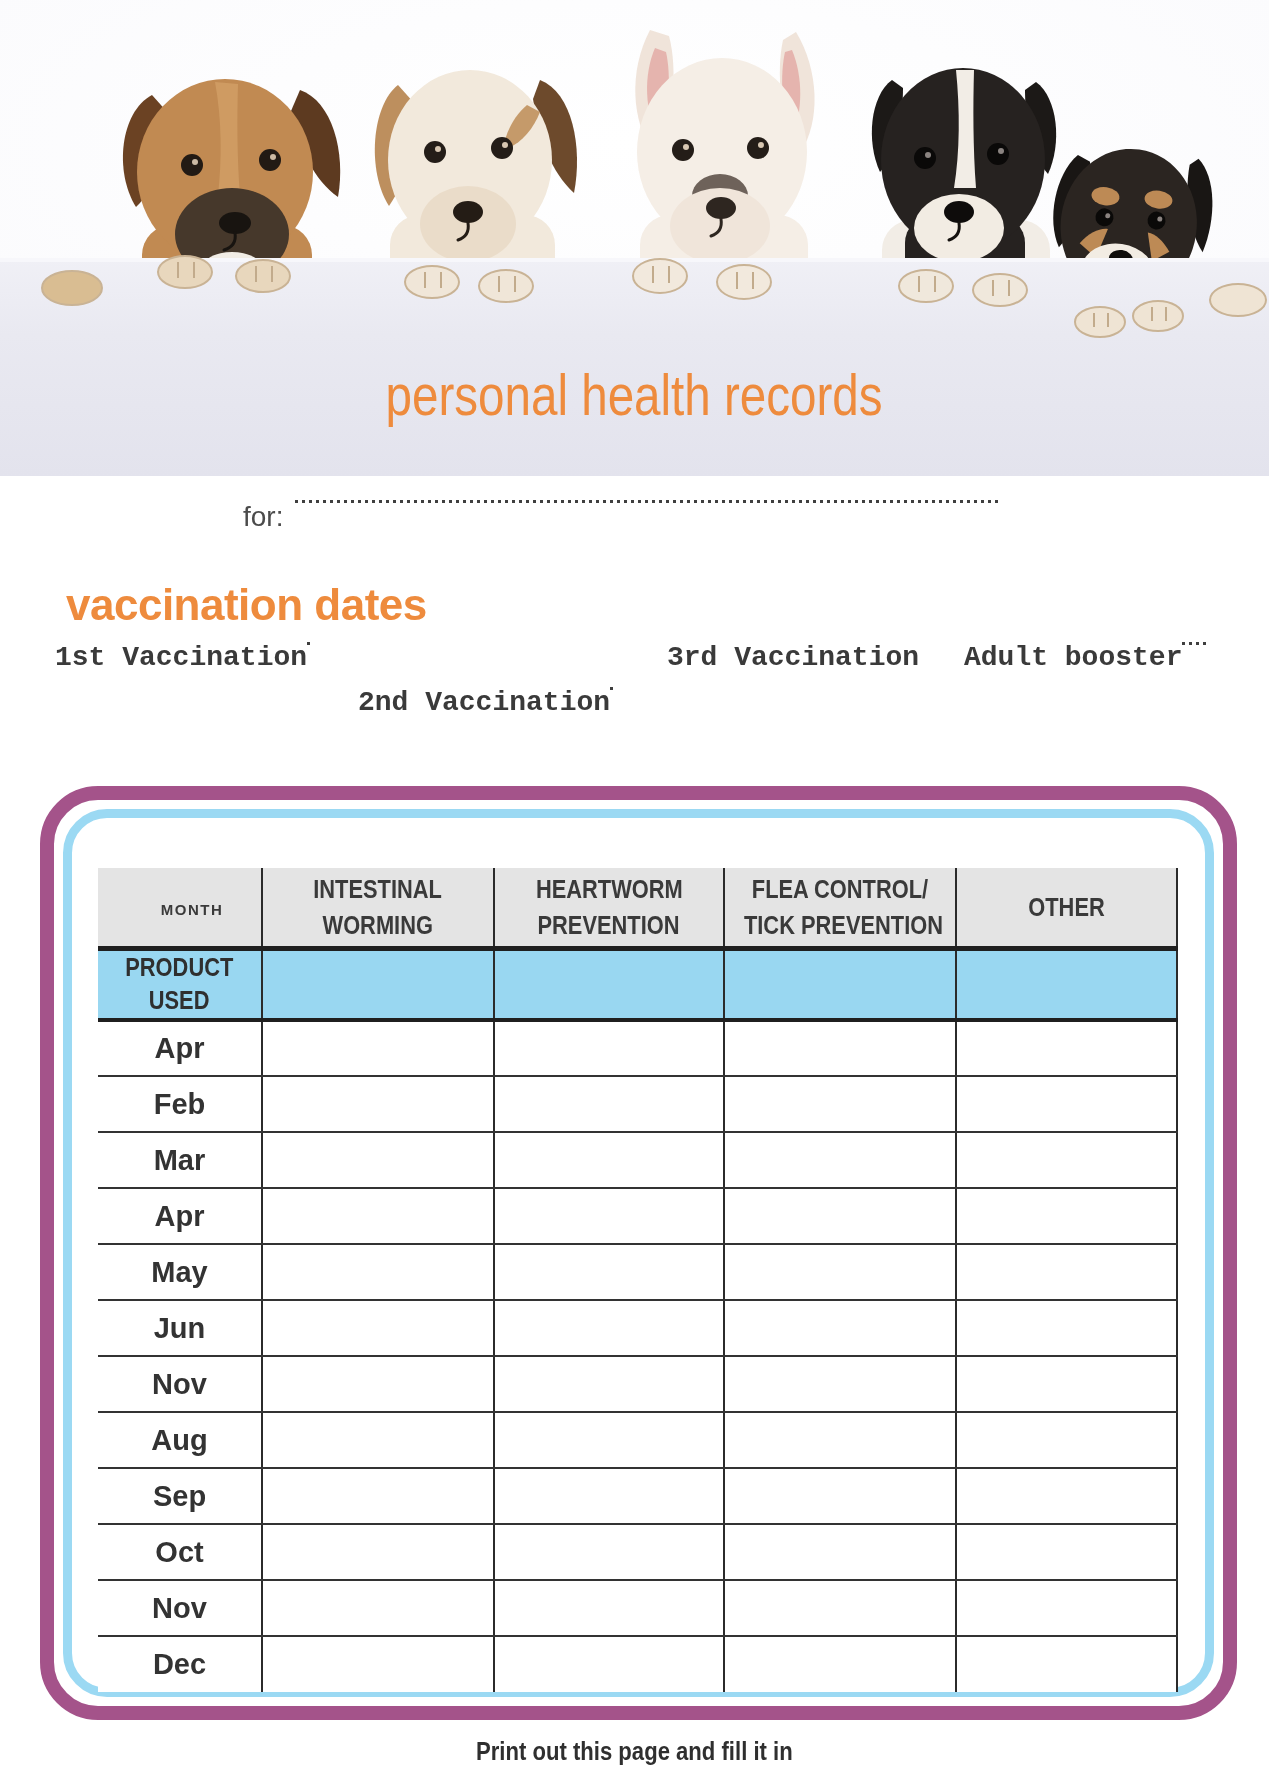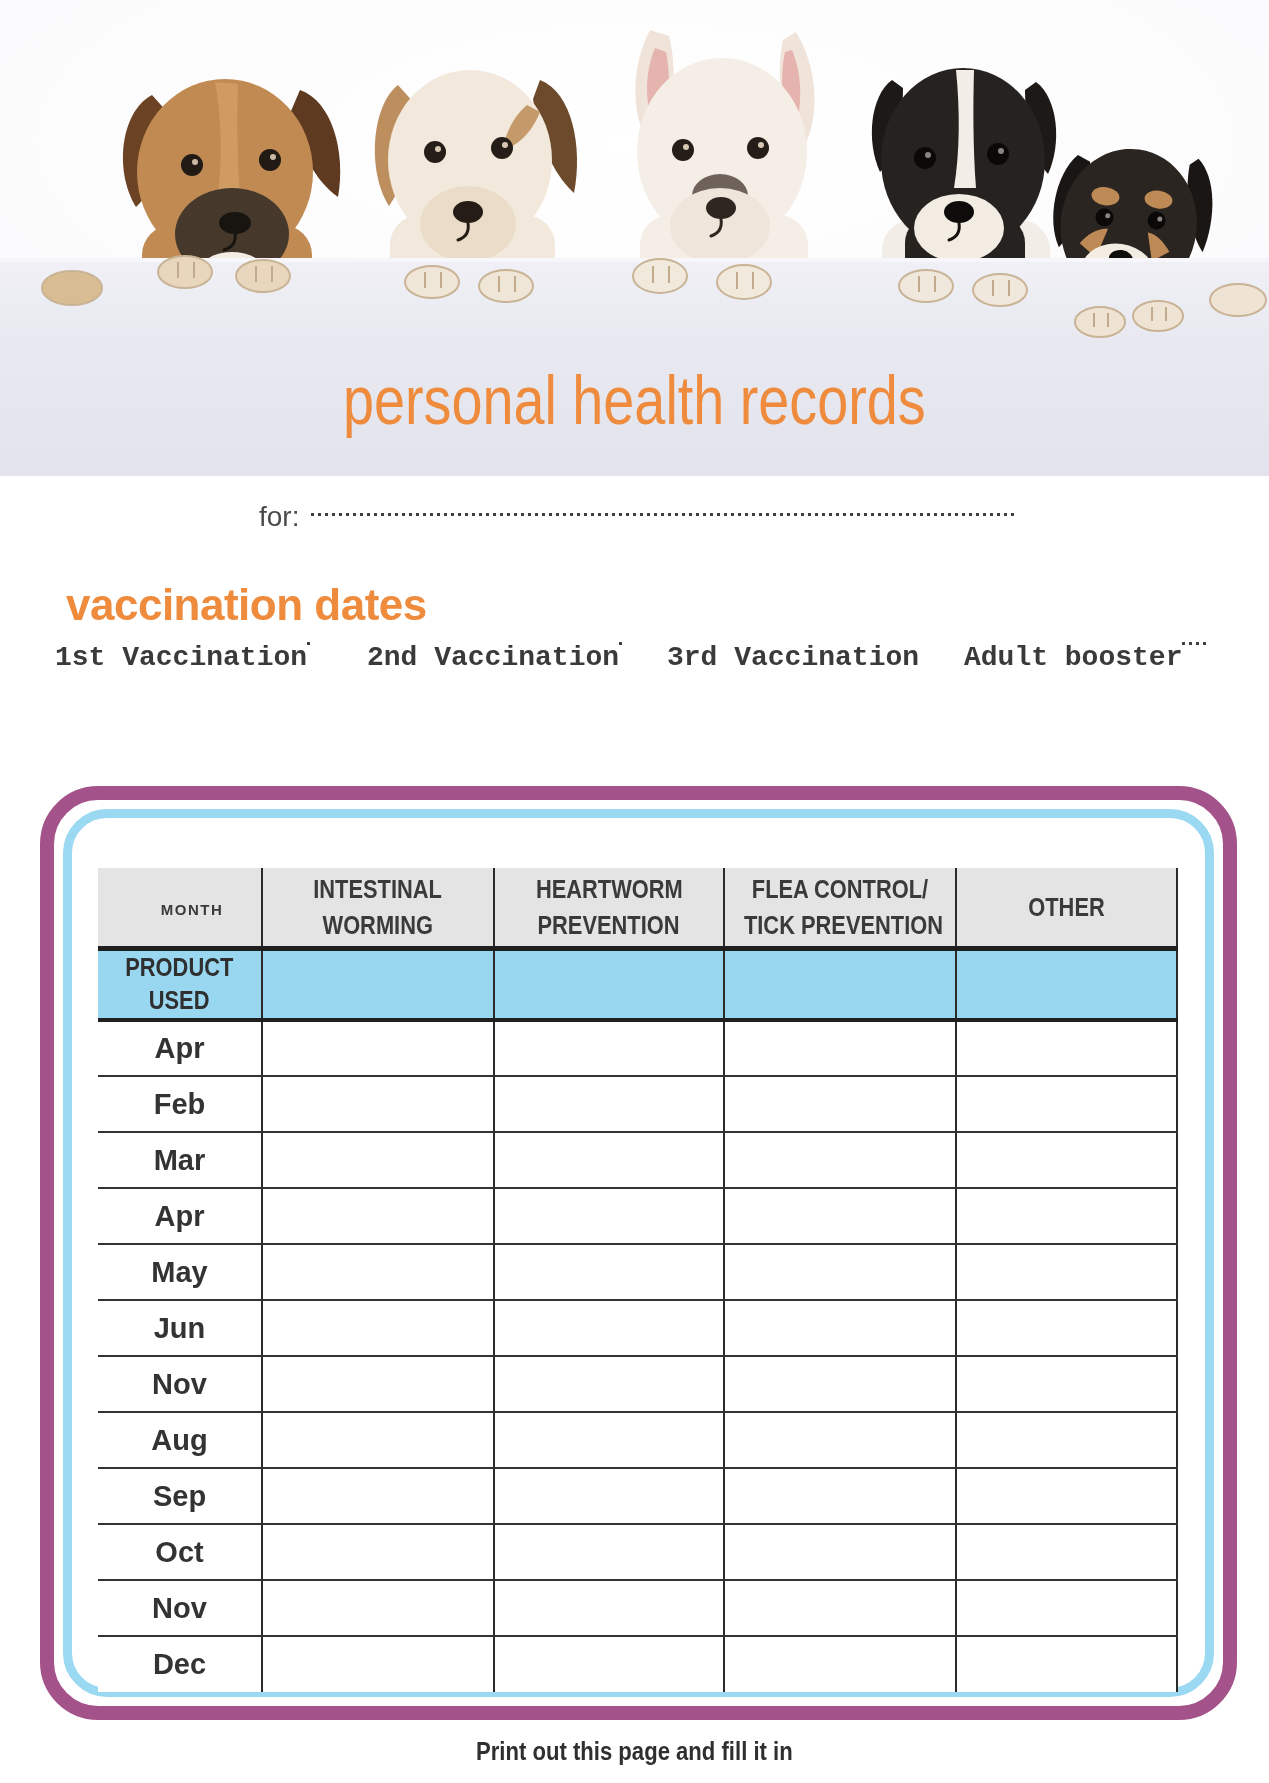--- a/index.html
+++ b/index.html
@@ -13,39 +13,39 @@
   }
   *{margin:0;padding:0;box-sizing:border-box;}
   html,body{background:#ffffff;}
   body{font-family:"Liberation Sans", sans-serif;}
   .page{position:relative;width:1269px;height:1783px;margin:0 auto;background:#ffffff;overflow:hidden;}
 
   
   .photo{position:absolute;left:0;top:0;width:1269px;height:476px;background:#ffffff;}
   .photo svg{position:absolute;left:0;top:0;}
   .title{position:absolute;left:0;right:0;top:366px;text-align:center;
-         font-size:68px;line-height:1;font-weight:400;color:var(--accent_orange);
+         font-size:58px;line-height:1;font-weight:400;color:var(--accent_orange);
          white-space:nowrap;}
   .title span{display:inline-block;transform:scaleX(0.82);transform-origin:center;}
 
   
-  .for-row{position:absolute;left:259px;top:500px;display:flex;align-items:center;gap:12px;}
+  .for-row{position:absolute;left:243px;top:500px;display:flex;align-items:flex-start;gap:12px;}
   .for-label{font-size:28px;font-weight:400;color:#4b4b4b;line-height:1.2;}
   .dotline{height:3px;background-image:repeating-linear-gradient(90deg,#3f3f3f 0 3px,transparent 3px 7px);}
   .for-dots{width:706px;margin-bottom:5px;}
 
   
   .vacc-heading{position:absolute;left:66px;top:580px;font-size:44px;font-weight:700;
                 color:var(--accent_orange);letter-spacing:-0.5px;}
   .vacc-col{position:absolute;top:642px;height:116px;display:flex;
             justify-content:space-between;font-family:Liberation Mono, monospace;}
   .vacc-col .vacc-label{font-size:28px;font-weight:700;color:var(--text_dark);text-align:center;white-space:nowrap;}
   .vacc-col .dotline{width:100%;}
   .vc1{left:55px;width:255px;}
-  .vc2{left:367px;width:256px;}
+  .vc2{left:358px;width:256px;margin-top:45px;}
   .vc3{left:667px;width:252px;}
   .vc4{left:964px;width:244px;}
 
   
   .record-card{position:absolute;left:40px;top:786px;width:1197px;height:934px;
                border:14px solid var(--border_purple);border-radius:58px;background:#ffffff;}
   .record-card .inner{position:absolute;left:9px;top:9px;right:9px;bottom:9px;
                border:9px solid var(--border_blue);border-radius:44px;background:#ffffff;}
 
   

